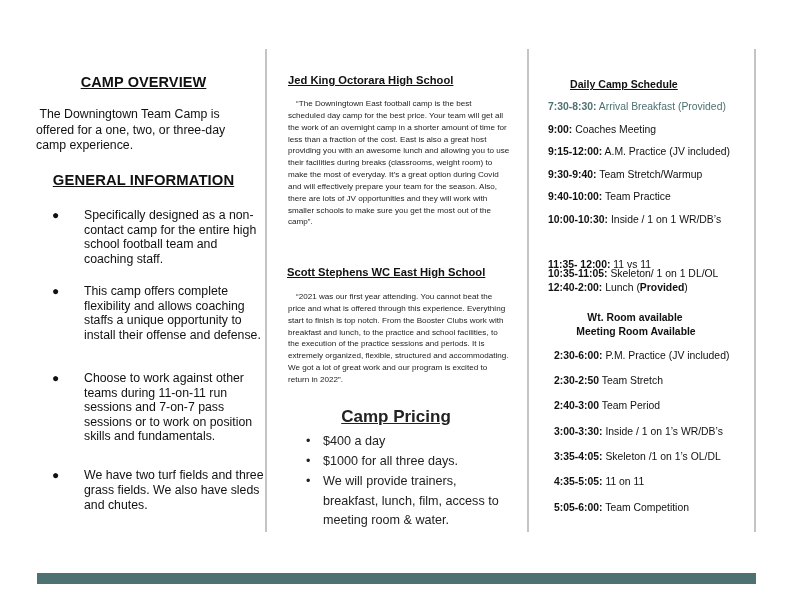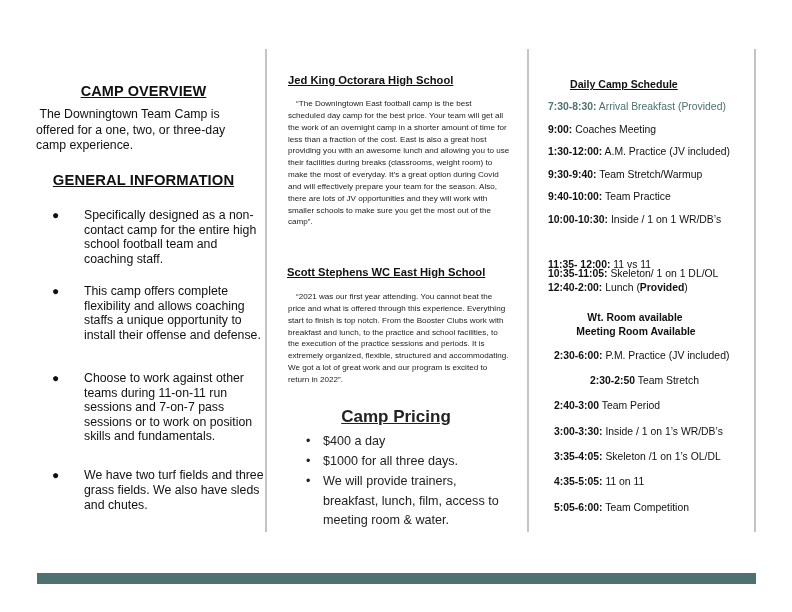--- a/index.html
+++ b/index.html
@@ -7,21 +7,21 @@
     width: 792px; height: 612px; background: #ffffff; position: relative; overflow: hidden;
     font-family: "Liberation Sans", sans-serif; color: #111;
   }
   .col { position: absolute; top: 0; }
   .divider { position: absolute; width: 2px; background: #c4c4c4; top: 49px; height: 483px; }
   .bottom-bar { position: absolute; left: 37px; top: 573px; width: 719px; height: 11px; background: #4d7271; }
 
   
   #col1 { left: 36px; width: 215px; }
   .h-main { font-weight: bold; text-decoration: underline; text-align: center; font-size: 14.5px; letter-spacing: 0.1px; }
-  #overview-title { position: absolute; top: 74px; left: 0; width: 215px; margin-left: 0; margin-top: 9px; }
+  #overview-title { position: absolute; top: 74px; left: 0; width: 215px; margin-left: 0; }
   #overview-text { position: absolute; top: 107px; left: 0; width: 215px; font-size: 12.3px; line-height: 15.5px; }
   #geninfo-title { position: absolute; top: 172px; left: 0; width: 215px; }
   .gi-item { position: absolute; left: 0; width: 215px; font-size: 12.3px; line-height: 14.6px; }
   .gi-bullet { position: absolute; left: 16px; top: 0; font-size: 12px; }
   .gi-text { position: absolute; left: 48px; width: 180px; }
 
   
   #col2 { left: 280px; width: 232px; }
   .testi-title { position: absolute; left: 8px; font-weight: bold; text-decoration: underline; font-size: 11.2px; }
   .testi-body { position: absolute; left: 8px; width: 222px; font-size: 8.1px; line-height: 11.85px; color: #222; }
@@ -88,33 +88,33 @@
     <span class="price-bullet">•</span>
     <span class="price-text">We will provide trainers, breakfast, lunch, film, access to meeting room &amp; water.</span>
   </div>
 </div>
 
 <div class="col" id="col3">
   <div id="sched-title">Daily Camp Schedule</div>
 
   <div class="sched-row teal" style="top:101px;"><b>7:30-8:30:</b><span style="white-space:pre;"> Arrival Breakfast (Provided)</span></div>
   <div class="sched-row" style="top:124px;"><b>9:00:</b><span style="white-space:pre;"> Coaches Meeting</span></div>
-  <div class="sched-row" style="top:146px;"><b>1:30-12:00:</b><span style="white-space:pre;"> A.M. Practice (JV included)</span></div>
+  <div class="sched-row" style="top:146px;"><b>9:15-12:00:</b><span style="white-space:pre;"> A.M. Practice (JV included)</span></div>
   <div class="sched-row" style="top:169px;"><b>9:30-9:40:</b><span style="white-space:pre;"> Team Stretch/Warmup</span></div>
   <div class="sched-row" style="top:191px;"><b>9:40-10:00:</b><span style="white-space:pre;"> Team Practice</span></div>
   <div class="sched-row" style="top:214px;"><b>10:00-10:30:</b><span style="white-space:pre;"> Inside / 1 on 1 WR/DB’s</span></div>
   <div class="sched-row" style="top:236px;margin-top:32px;"><b>10:35-11:05:</b><span style="white-space:pre;"> Skeleton/ 1 on 1 DL/OL</span></div>
   <div class="sched-row" style="top:259px;"><b>11:35- 12:00:</b><span style="white-space:pre;margin-top:40px;"> 11 vs 11</span></div>
   <div class="sched-row" style="top:282px;"><b>12:40-2:00:</b><span style="white-space:pre;"> Lunch (</span><b>Provided</b><span>)</span></div>
 
   <div class="sched-note" style="top:311px; left:-10px;">Wt. Room available</div>
   <div class="sched-note" style="top:325px; left:-9px;">Meeting Room Available</div>
 
   <div class="sched-row" style="top:350px; left:9px;"><b>2:30-6:00:</b><span style="white-space:pre;margin-top:38px;"> P.M. Practice (JV included)</span></div>
-  <div class="sched-row" style="top:375px; left:9px;margin-left:36px;"><b>2:30-2:50</b><span style="white-space:pre;"> Team Stretch</span></div>
+  <div class="sched-row" style="top:375px; left:9px;"><b>2:30-2:50</b><span style="white-space:pre;"> Team Stretch</span></div>
   <div class="sched-row" style="top:400px; left:9px;"><b>2:40-3:00</b><span style="white-space:pre;"> Team Period</span></div>
   <div class="sched-row" style="top:426px; left:9px;"><b>3:00-3:30:</b><span style="white-space:pre;"> Inside / 1 on 1’s WR/DB’s</span></div>
   <div class="sched-row" style="top:451px; left:9px;"><b>3:35-4:05:</b><span style="white-space:pre;"> Skeleton /1 on 1’s OL/DL</span></div>
   <div class="sched-row" style="top:476px; left:9px;"><b>4:35-5:05:</b><span style="white-space:pre;"> 11 on 11</span></div>
   <div class="sched-row" style="top:502px; left:9px;"><b>5:05-6:00:</b><span style="white-space:pre;"> Team Competition</span></div>
 </div>
 
 <div class="bottom-bar"></div>
 
 </body></html>

